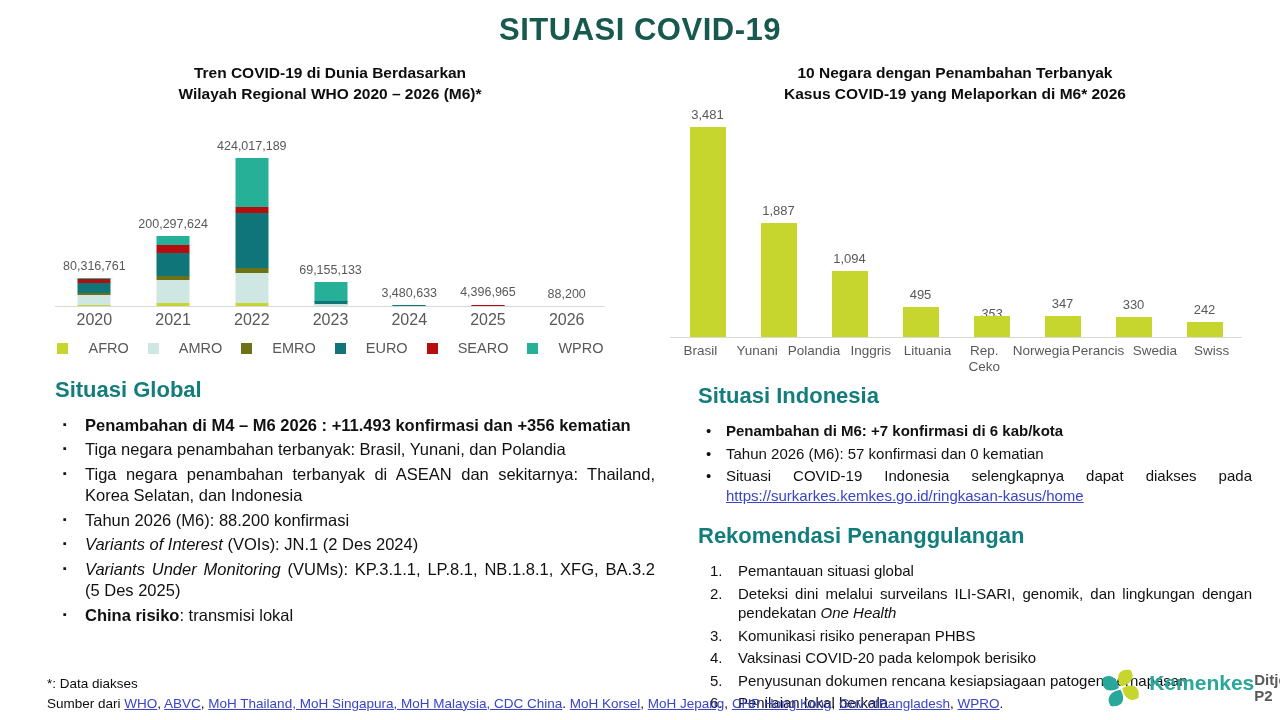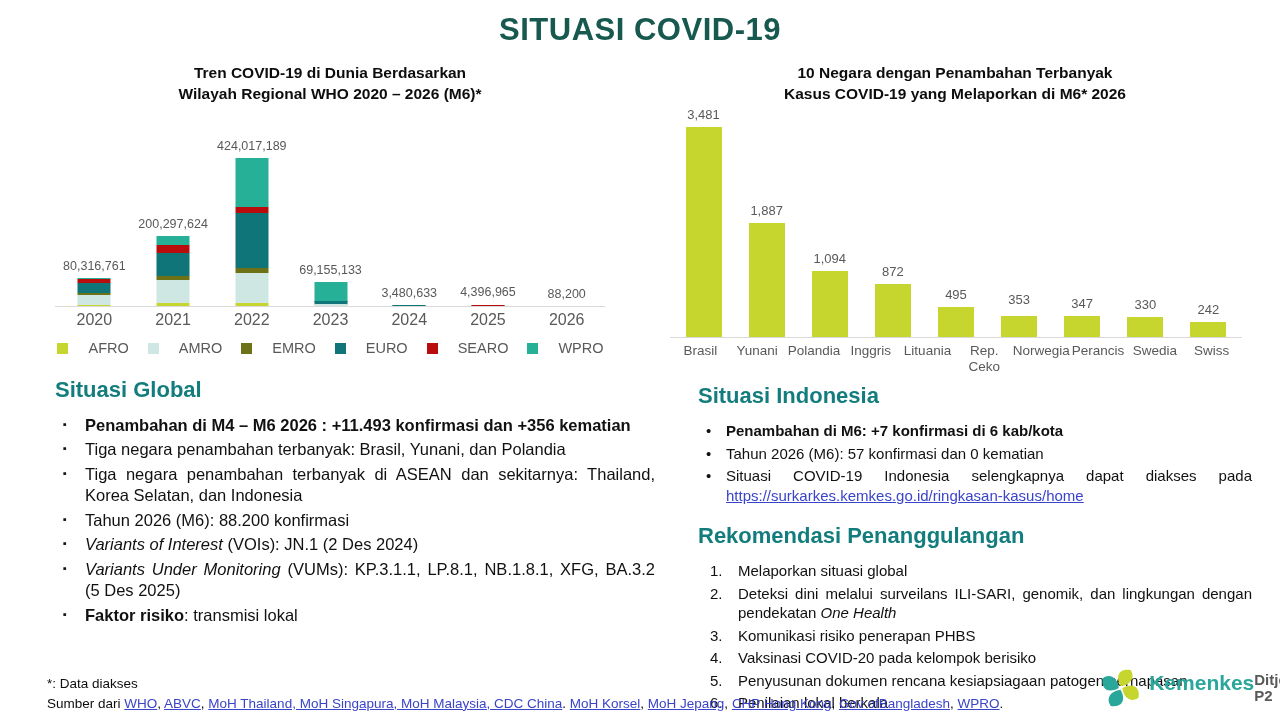--- a/index.html
+++ b/index.html
@@ -201,29 +201,25 @@
       </div>
       <div class="bar-col">
         <div class="bar-val" style="bottom: 118.838px;">1,887</div>
         <div class="simple-bar" style="height: 113.838px; background: rgb(198, 214, 47);"></div>
       </div>
       <div class="bar-col">
         <div class="bar-val" style="bottom: 70.9983px;">1,094</div>
         <div class="simple-bar" style="height: 65.9983px; background: rgb(198, 214, 47);"></div>
       </div>
       <div class="bar-col">
-        <div class="bar-val" style="bottom: 57.6056px;">872</div>
-        <div class="simple-bar" style="height: 52.6056px; background: rgb(198, 214, 47);"></div>
-      </div>
-      <div class="bar-col">
         <div class="bar-val" style="bottom: 34.8621px;">495</div>
         <div class="simple-bar" style="height: 29.8621px; background: rgb(198, 214, 47);"></div>
       </div>
       <div class="bar-col">
-        <div class="bar-val" style="bottom: 30px;">353</div>
+        <div class="bar-val" style="bottom: 16px; font-style: italic;">353</div>
         <div class="simple-bar" style="height: 21.2956px; background: rgb(198, 214, 47);"></div>
       </div>
       <div class="bar-col">
         <div class="bar-val" style="bottom: 25.9336px;">347</div>
         <div class="simple-bar" style="height: 20.9336px; background: rgb(198, 214, 47);"></div>
       </div>
       <div class="bar-col">
         <div class="bar-val" style="bottom: 24.9081px;">330</div>
         <div class="simple-bar" style="height: 19.9081px; background: rgb(198, 214, 47);"></div>
       </div>
@@ -249,37 +245,37 @@
 
   <div class="section" id="sec-global">
     <h2 class="sec-heading">Situasi Global</h2>
     <div class="blist sq" id="global-bullets">
         <div class="bullet-item"><span class="marker">▪</span><span><span style="font-weight: 700;">Penambahan di M4 – M6 2026 : +11.493 konfirmasi dan +356 kematian</span></span></div>
         <div class="bullet-item"><span class="marker">▪</span><span><span>Tiga negara penambahan terbanyak:  Brasil, Yunani, dan Polandia</span></span></div>
         <div class="bullet-item"><span class="marker">▪</span><span><span>Tiga negara penambahan terbanyak di ASEAN dan sekitarnya: Thailand, Korea Selatan, dan Indonesia</span></span></div>
         <div class="bullet-item"><span class="marker">▪</span><span><span>Tahun 2026 (M6): 88.200 konfirmasi</span></span></div>
         <div class="bullet-item"><span class="marker">▪</span><span><span style="font-style: italic;">Variants of Interest</span><span> (VOIs): JN.1 (2 Des 2024)</span></span></div>
         <div class="bullet-item"><span class="marker">▪</span><span><span style="font-style: italic;">Variants Under Monitoring</span><span> (VUMs): KP.3.1.1, LP.8.1, NB.1.8.1, XFG, BA.3.2 (5 Des 2025)</span></span></div>
-        <div class="bullet-item"><span class="marker">▪</span><span><span style="font-weight: 700;">Faktor risiko</span><span>: transmisi lokal</span></span></div>
+        <div class="bullet-item"><span class="marker">▪</span><span><span style="font-weight: 700;">China risiko</span><span>: transmisi lokal</span></span></div>
       </div>
   </div>
 
   <div class="section" id="sec-indonesia">
     <h2 class="sec-heading">Situasi Indonesia</h2>
     <div class="blist rd" id="indonesia-bullets">
         <div class="bullet-item"><span class="marker">•</span><span><span style="font-weight: 700;">Penambahan di M6: +7 konfirmasi di 6 kab/kota</span></span></div>
         <div class="bullet-item"><span class="marker">•</span><span><span>Tahun 2026 (M6): 57 konfirmasi dan 0 kematian</span></span></div>
         <div class="bullet-item"><span class="marker">•</span><span><span>Situasi COVID-19 Indonesia selengkapnya dapat diakses pada </span><a class="link" href="#">https://surkarkes.kemkes.go.id/ringkasan-kasus/home</a></span></div>
       </div>
   </div>
 
   <div class="section" id="sec-rekomendasi">
     <h2 class="sec-heading">Rekomendasi Penanggulangan</h2>
     <div class="blist num" id="rekomendasi-items">
-        <div class="bullet-item"><span class="marker">1.</span><span><span>Melaporkan situasi global</span></span></div>
+        <div class="bullet-item"><span class="marker">1.</span><span><span>Pemantauan situasi global</span></span></div>
         <div class="bullet-item"><span class="marker">2.</span><span><span>Deteksi dini melalui surveilans ILI-SARI, genomik, dan lingkungan dengan pendekatan </span><span style="font-style: italic;">One Health</span></span></div>
         <div class="bullet-item"><span class="marker">3.</span><span><span>Komunikasi risiko penerapan PHBS</span></span></div>
         <div class="bullet-item"><span class="marker">4.</span><span><span>Vaksinasi COVID-20 pada kelompok berisiko</span></span></div>
         <div class="bullet-item"><span class="marker">5.</span><span><span>Penyusunan dokumen rencana kesiapsiagaan patogen pernapasan</span></span></div>
         <div class="bullet-item"><span class="marker">6.</span><span><span>Penilaian lokal berkala</span></span></div>
       </div>
   </div>
 
   <div class="footer">
     <div>*: Data diakses</div>

